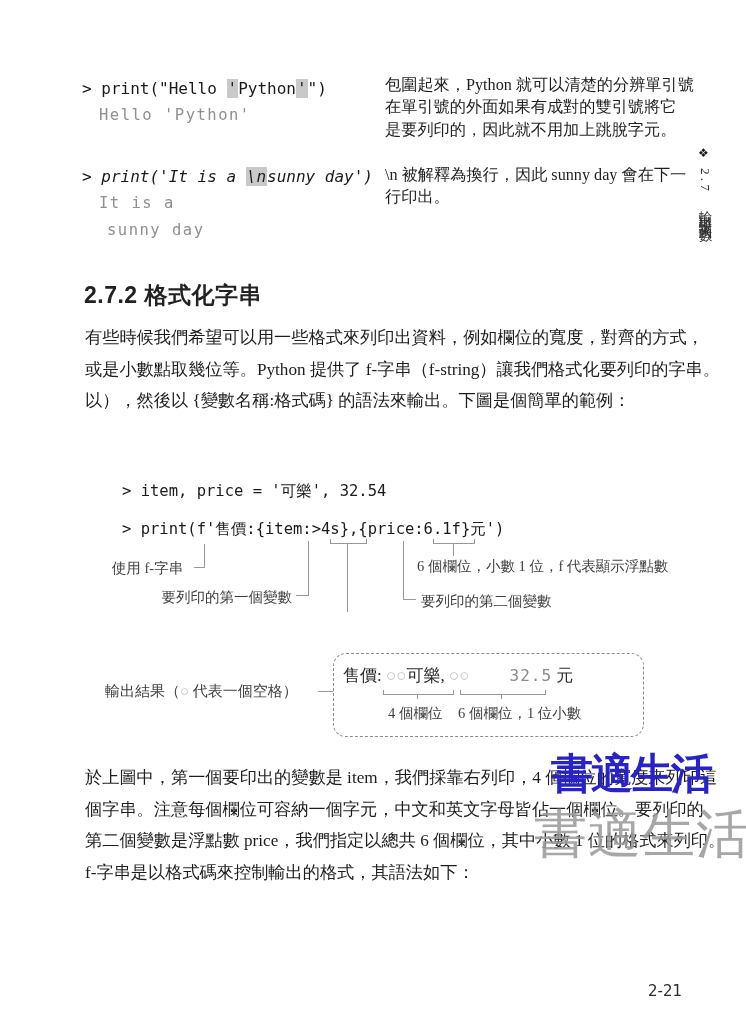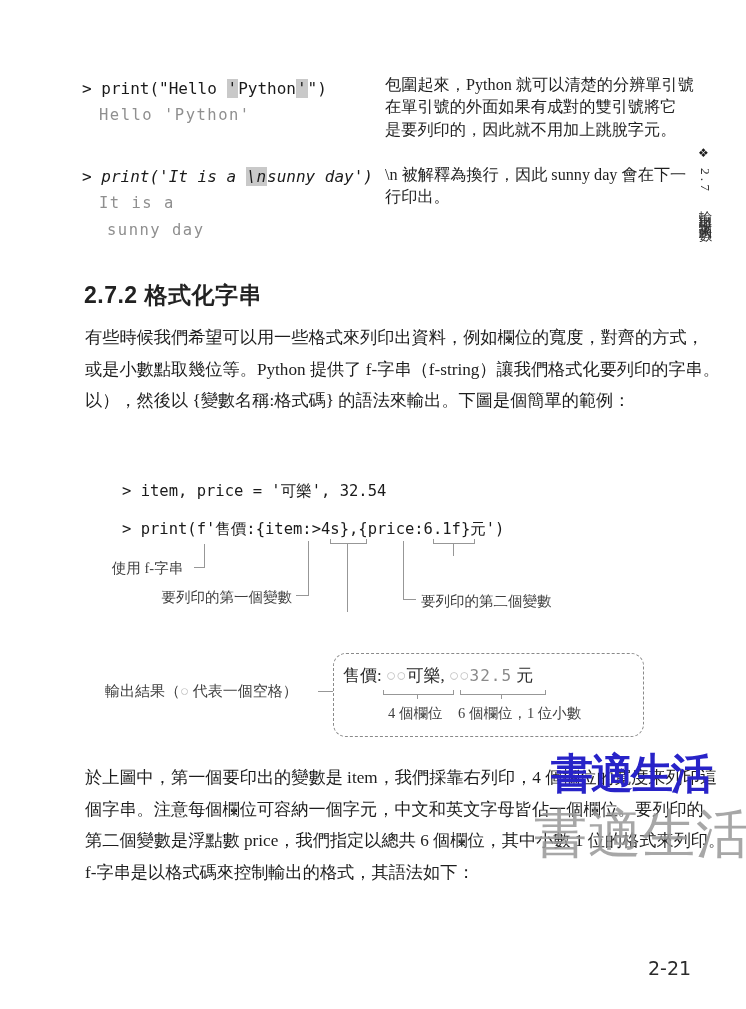--- a/index.html
+++ b/index.html
@@ -19,29 +19,29 @@
   .ubrace{height:4px;border-left:1px solid #979797;border-right:1px solid #979797;
           border-bottom:1px solid #979797;}
   .vline{width:1px;background:#979797;}
   .hline{height:1px;background:#979797;}
   .corner-r{border-right:1px solid #979797;border-bottom:1px solid #979797;}
   .corner-l{border-left:1px solid #979797;border-bottom:1px solid #979797;}
   .ul{text-decoration:underline;}
   .space-dot{color:#c2c2c2;}
   .obox{border:1.6px dashed #8a8a8a;border-radius:13px;}
   .boxnum{font-family:"DejaVu Sans Mono","Liberation Mono",monospace;font-size:16px;
-          color:#8a8a8a;letter-spacing:1px;}
+          color:#8a8a8a;letter-spacing:1px;margin-left:40px;}
   .boxtext{font-size:17px;color:#2a2a2a;}
   .sidebar-v{writing-mode:vertical-rl;text-orientation:mixed;font-size:13.5px;
              color:#2e2e2e;letter-spacing:3px;font-family:"Liberation Serif",serif;}
   .wm-blue{font-size:42px;font-weight:600;color:#2823c8;letter-spacing:-2px;
            font-family:"Liberation Serif","DejaVu Serif",serif;}
   .wm-gray{font-size:53px;color:#9b9b9b;opacity:0.88;letter-spacing:1px;
            font-family:"Liberation Serif","DejaVu Serif",serif;}
-  .pagenum{font-family:"DejaVu Sans","Liberation Sans",sans-serif;font-size:19px;color:#2b2b2b;}
+  .pagenum{font-family:"DejaVu Sans","Liberation Sans",sans-serif;font-size:15px;color:#2b2b2b;margin-top:25px;}
   .marker{font-size:12px;color:#1c1c1c;}
 </style>
 </head>
 <body>
 
 <div class="page">
 
   <div class="abs mono" style="left:82px;top:79px;"><span>&gt; print("Hello </span><span class="hl">'</span><span>Python</span><span class="hl">'</span><span>")</span></div>
   <div class="abs out" style="left:99px;top:106px;">Hello 'Python'</div>
 
@@ -78,20 +78,21 @@
   <div class="abs ubrace" style="left:433px;top:539px;width:40px;"></div>
 
   <div class="abs corner-r" style="left:194px;top:544px;width:10px;height:23px;"></div>
   <div class="abs corner-r" style="left:296px;top:541px;width:12px;height:54px;"></div>
   <div class="abs corner-l" style="left:403px;top:541px;width:12px;height:58px;"></div>
   <div class="abs vline" style="left:347px;top:543px;height:69px;"></div>
   <div class="abs vline" style="left:453px;top:543px;height:13px;"></div>
 
   <div class="abs ann" style="left:104px;top:559px;width:87px;text-align:center;">使用 f-字串</div>
   <div class="abs ann" style="left:148px;top:588px;width:144px;text-align:right;">要列印的第一個變數</div>
+  <div class="abs ann" style="left:417px;top:557px;">6 個欄位，小數 1 位，f 代表顯示浮點數</div>
   <div class="abs ann" style="left:421px;top:592px;">要列印的第二個變數</div>
 
   <div class="abs ann" style="left:105px;top:682px;font-size:15px;"><span>輸出結果（</span><span class="space-dot">○</span><span> 代表一個空格）</span></div>
   <div class="abs hline" style="left:318px;top:691px;width:15px;"></div>
 
   <div class="abs obox" style="left:333px;top:653px;width:309px;height:82px;"></div>
   <div class="abs boxtext" style="left:343px;top:664px;"><span>售價:</span> <span class="space-dot">○○</span><span>可樂,</span> <span class="space-dot">○○</span><span class="boxnum">32.5</span> <span>元</span></div>
 
   <div class="abs ubrace" style="left:383px;top:690px;width:69px;"></div>
   <div class="abs vline" style="left:417px;top:694px;height:5px;"></div>

